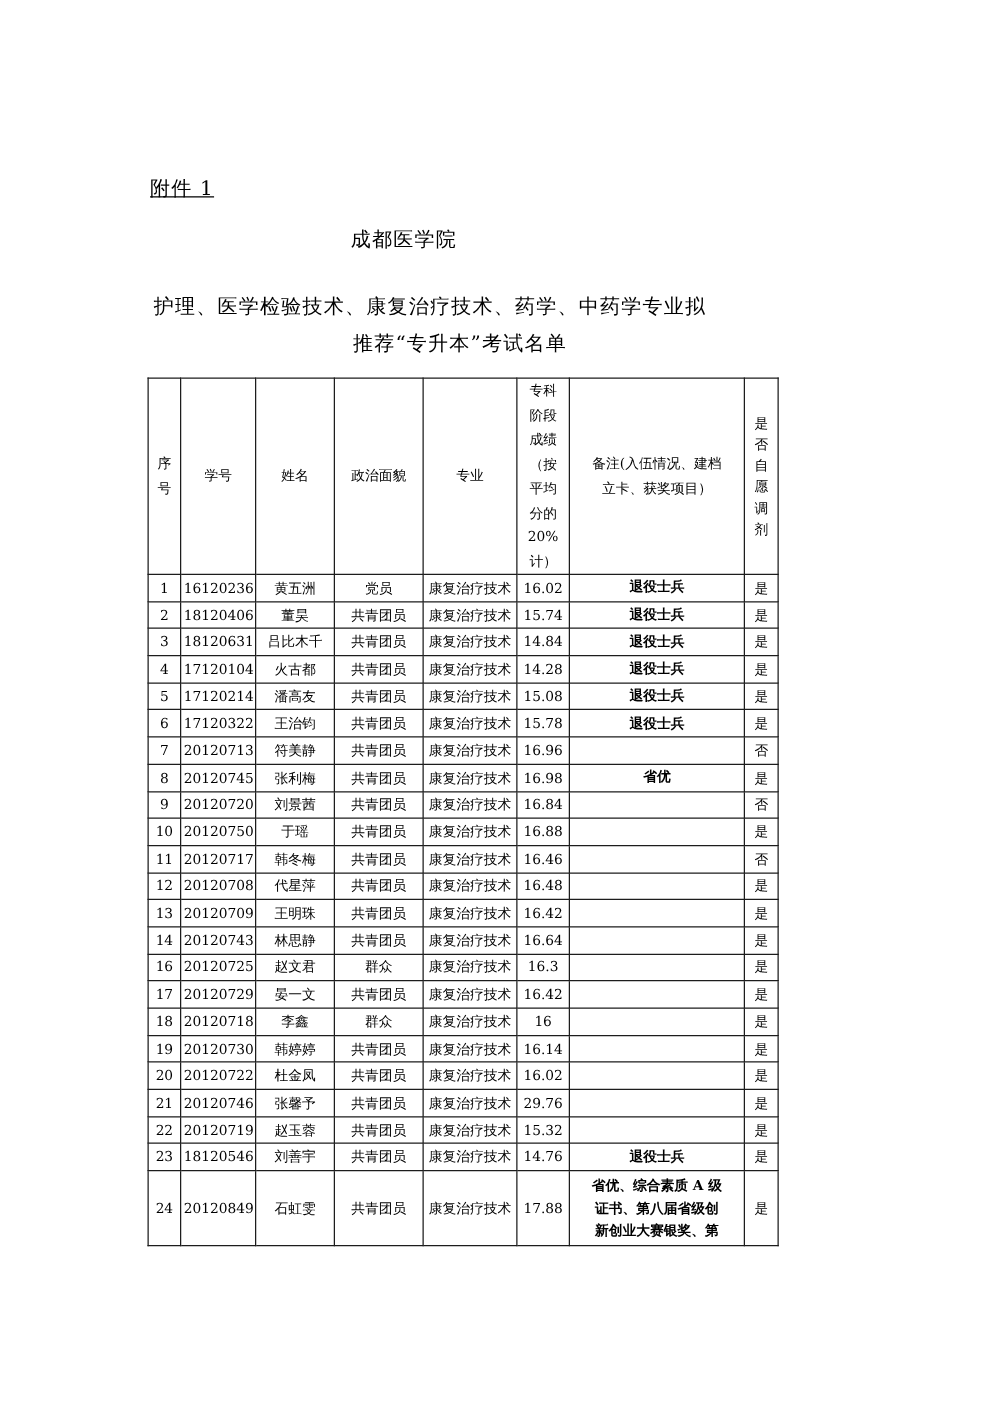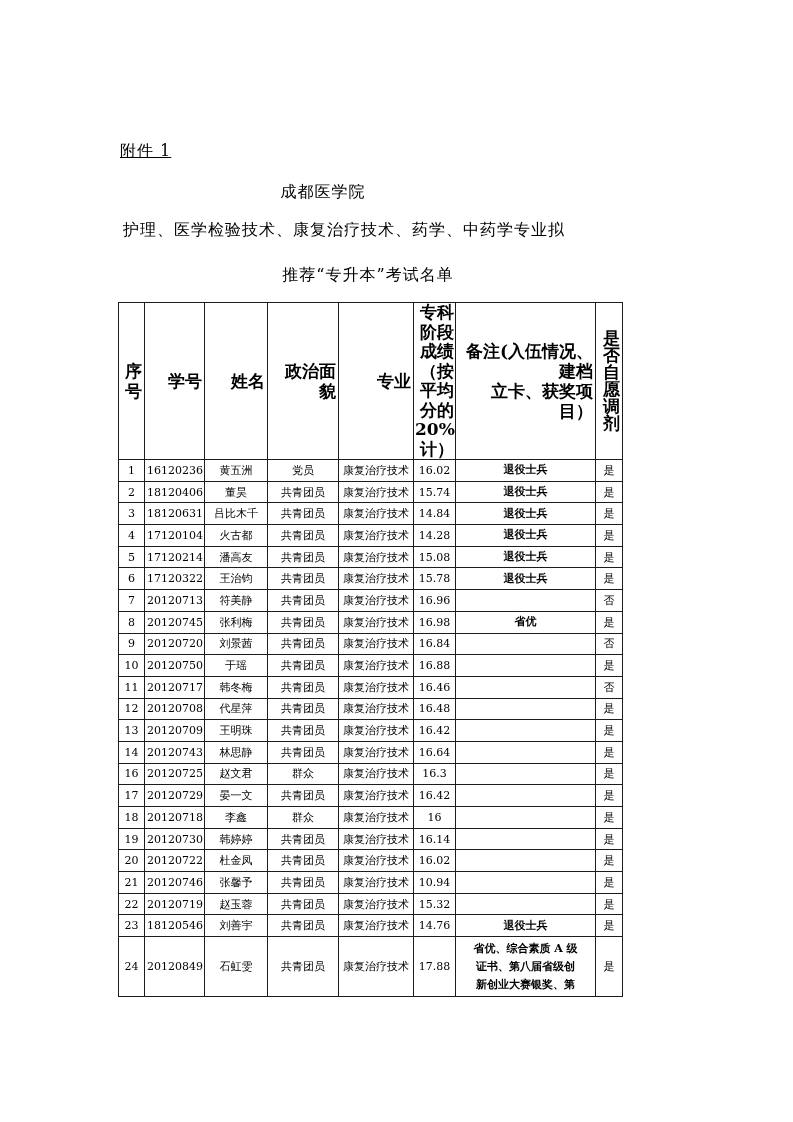--- a/index.html
+++ b/index.html
@@ -28,21 +28,21 @@
     left: 0;
     top: 182px;
     width: 646px;
     text-align: center;
     font-size: 16px;
     letter-spacing: 1px;
   }
   .subtitle-line1 {
     position: absolute;
     left: 0;
-    top: 220px;
+    top: 235px;
     width: 688px;
     text-align: center;
     font-size: 16px;
     letter-spacing: 1px;
   }
   .subtitle-line2 {
     position: absolute;
     left: 0;
     top: 265px;
     width: 736px;
@@ -61,24 +61,23 @@
   .student-table th,
   .student-table td {
     border: 1px solid #1c1c1c;
     text-align: center;
     vertical-align: middle;
     padding: 0 2px;
     overflow: hidden;
   }
   .student-table thead tr { height: 156px; }
   .student-table th {
-    font-size: 17px;
-    font-weight: bold;
+    font-size: 11px;
+    font-weight: normal;
     line-height: 20px;
-    text-align: right;
   }
   .student-table td {
     font-size: 11px;
     line-height: 13px;
   }
   .student-table tbody tr { height: 21.7px; }
   .student-table tbody tr.tall-row { height: 60px; }
   .pre-wrap { white-space: pre-line; }
   th.score-col { line-height: 19.5px; padding: 0 1px; }
   th.transfer-col { line-height: 17px; }
@@ -321,21 +320,21 @@
         <td>16.02</td>
         <td class="remarks-cell"></td>
         <td>是</td>
       </tr>
       <tr>
         <td>21</td>
         <td>20120746</td>
         <td>张馨予</td>
         <td>共青团员</td>
         <td>康复治疗技术</td>
-        <td>10.94</td>
+        <td>29.76</td>
         <td class="remarks-cell"></td>
         <td>是</td>
       </tr>
       <tr>
         <td>22</td>
         <td>20120719</td>
         <td>赵玉蓉</td>
         <td>共青团员</td>
         <td>康复治疗技术</td>
         <td>15.32</td>

